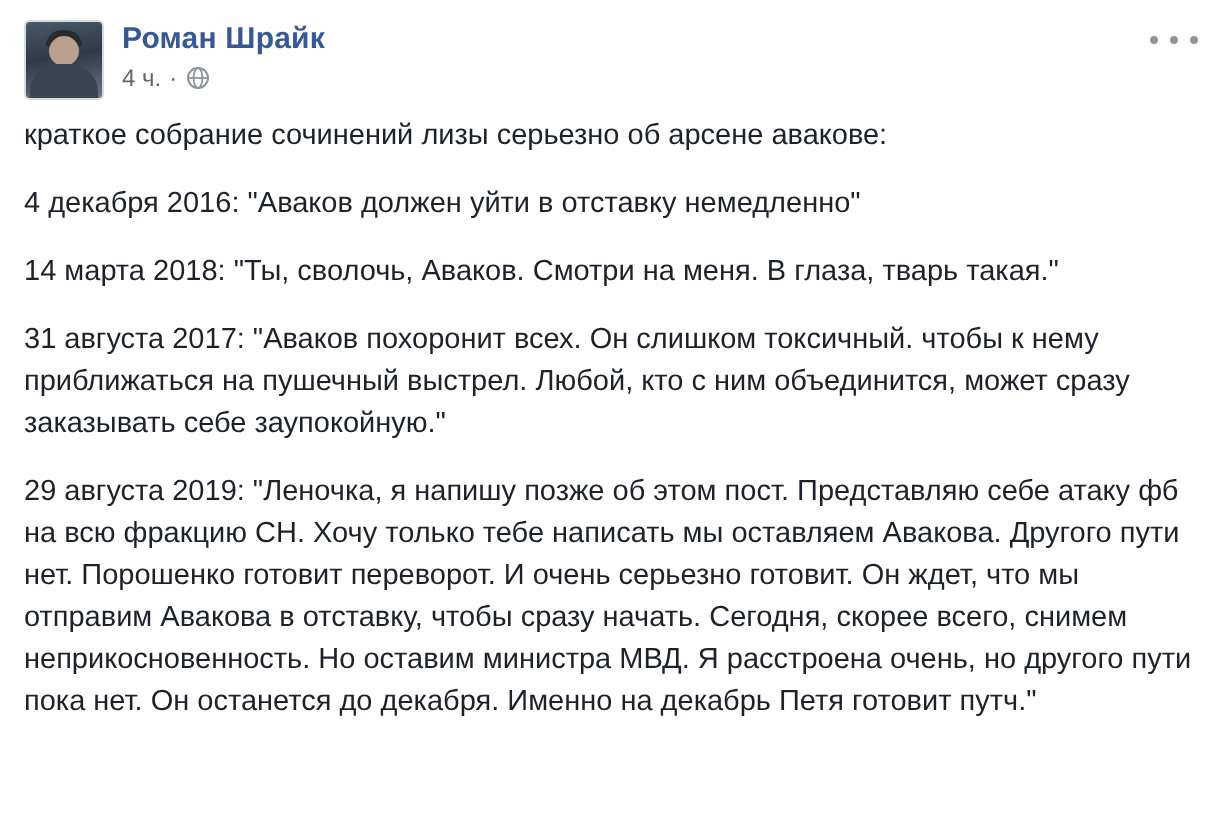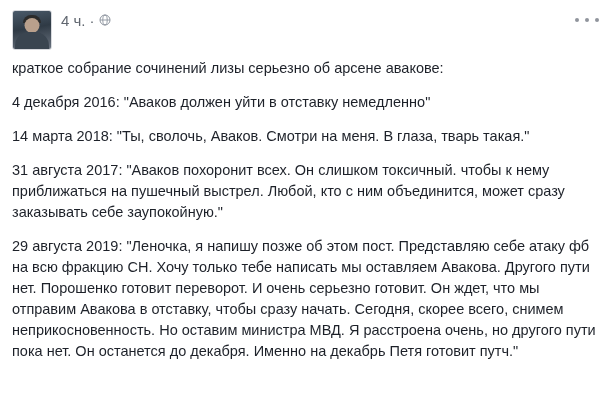--- a/index.html
+++ b/index.html
@@ -79,22 +79,23 @@
   .author-name {
     font-size: 15px;
     font-weight: bold;
     color: #365899;
     line-height: 18px;
     letter-spacing: 0.1px;
     cursor: pointer;
   }
   .meta-row {
     display: flex;
+    align-items: center;
     margin-top: 3px;
-    font-size: 15px;
+    font-size: 12px;
     color: #616770;
     line-height: 14px;
   }
   .timestamp {
     color: #616770;
     cursor: pointer;
   }
   .meta-dot {
     margin: 0 4px;
     color: #616770;
@@ -145,20 +146,21 @@
 
 <div class="post">
 
   <div class="post-header">
     <div class="avatar">
       <div class="hair"></div>
       <div class="face"></div>
       <div class="body"></div>
     </div>
     <div class="header-text">
+      <div class="author-name">Роман Шрайк</div>
       <div class="meta-row">
         <span class="timestamp">4 ч.</span>
         <span class="meta-dot">·</span>
         <span class="globe-icon">
           <svg width="12" height="12" viewBox="0 0 12 12">
             <circle cx="6" cy="6" r="5" fill="none" stroke="#8d949e" stroke-width="1"></circle>
             <ellipse cx="6" cy="6" rx="2.2" ry="5" fill="none" stroke="#8d949e" stroke-width="0.9"></ellipse>
             <line x1="1" y1="6" x2="11" y2="6" stroke="#8d949e" stroke-width="0.9"></line>
           </svg>
         </span>

